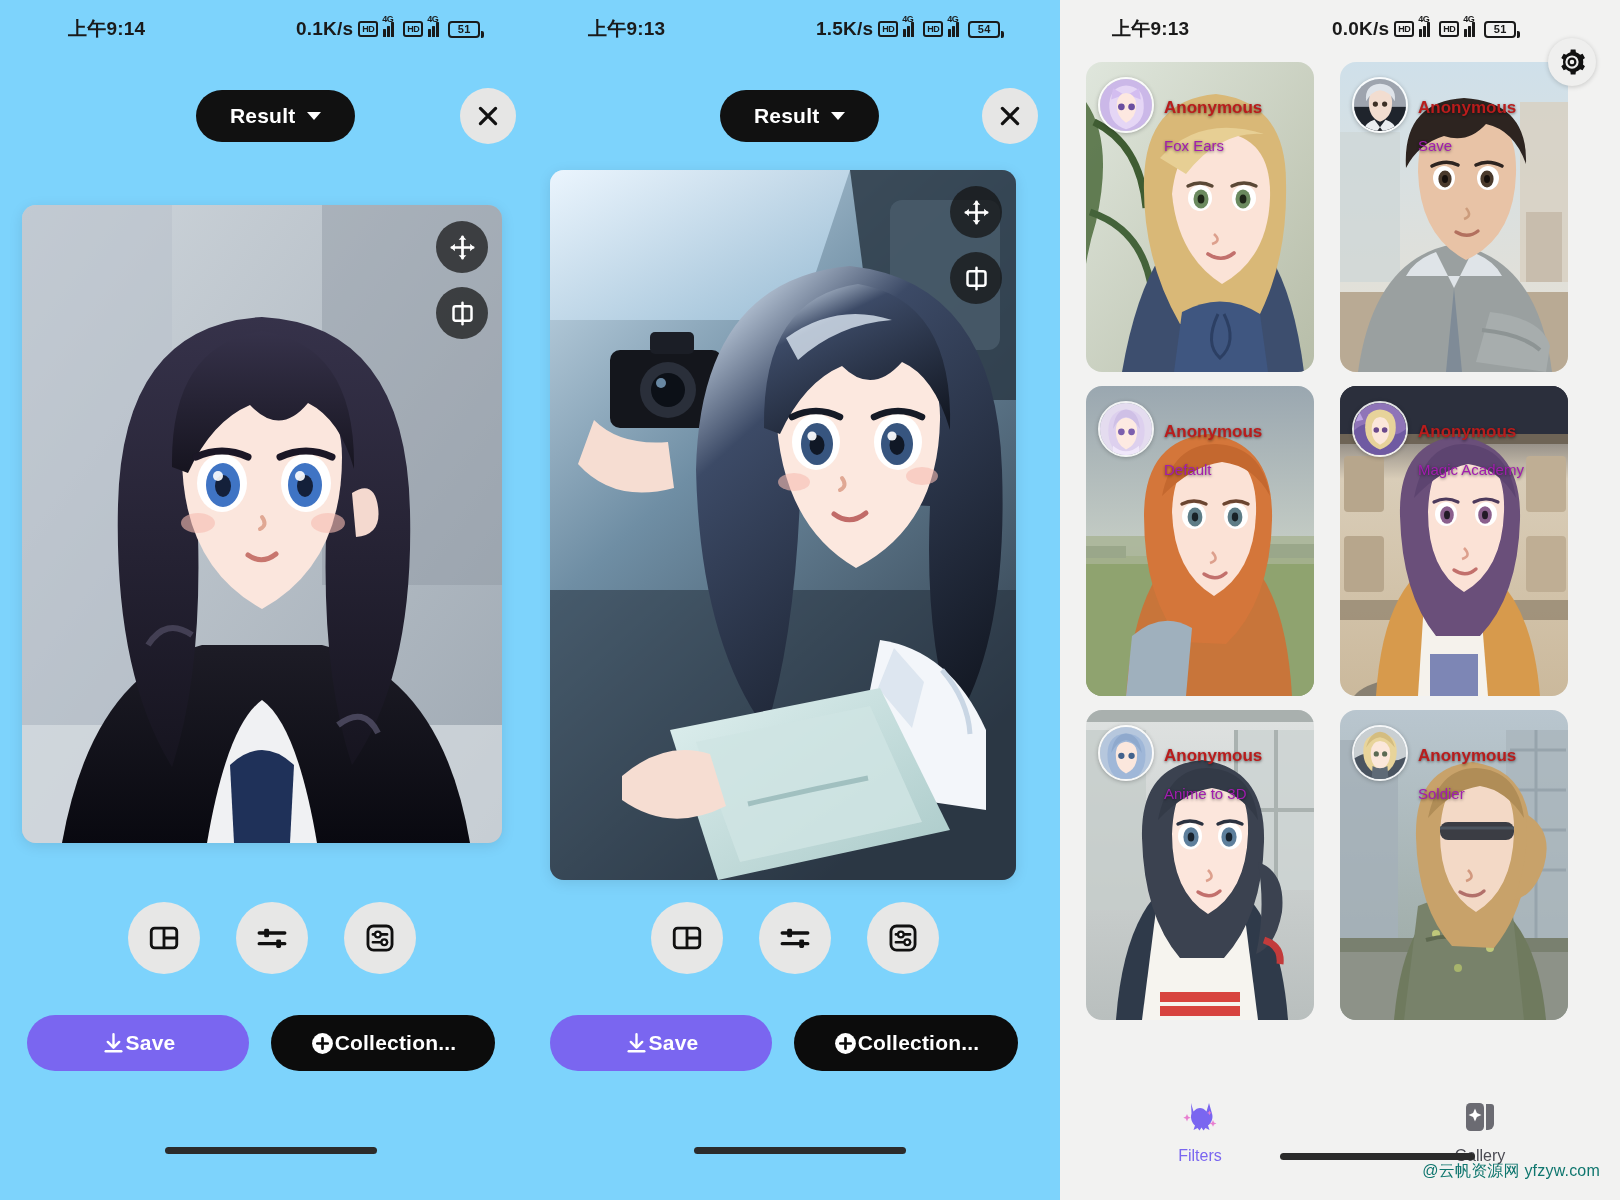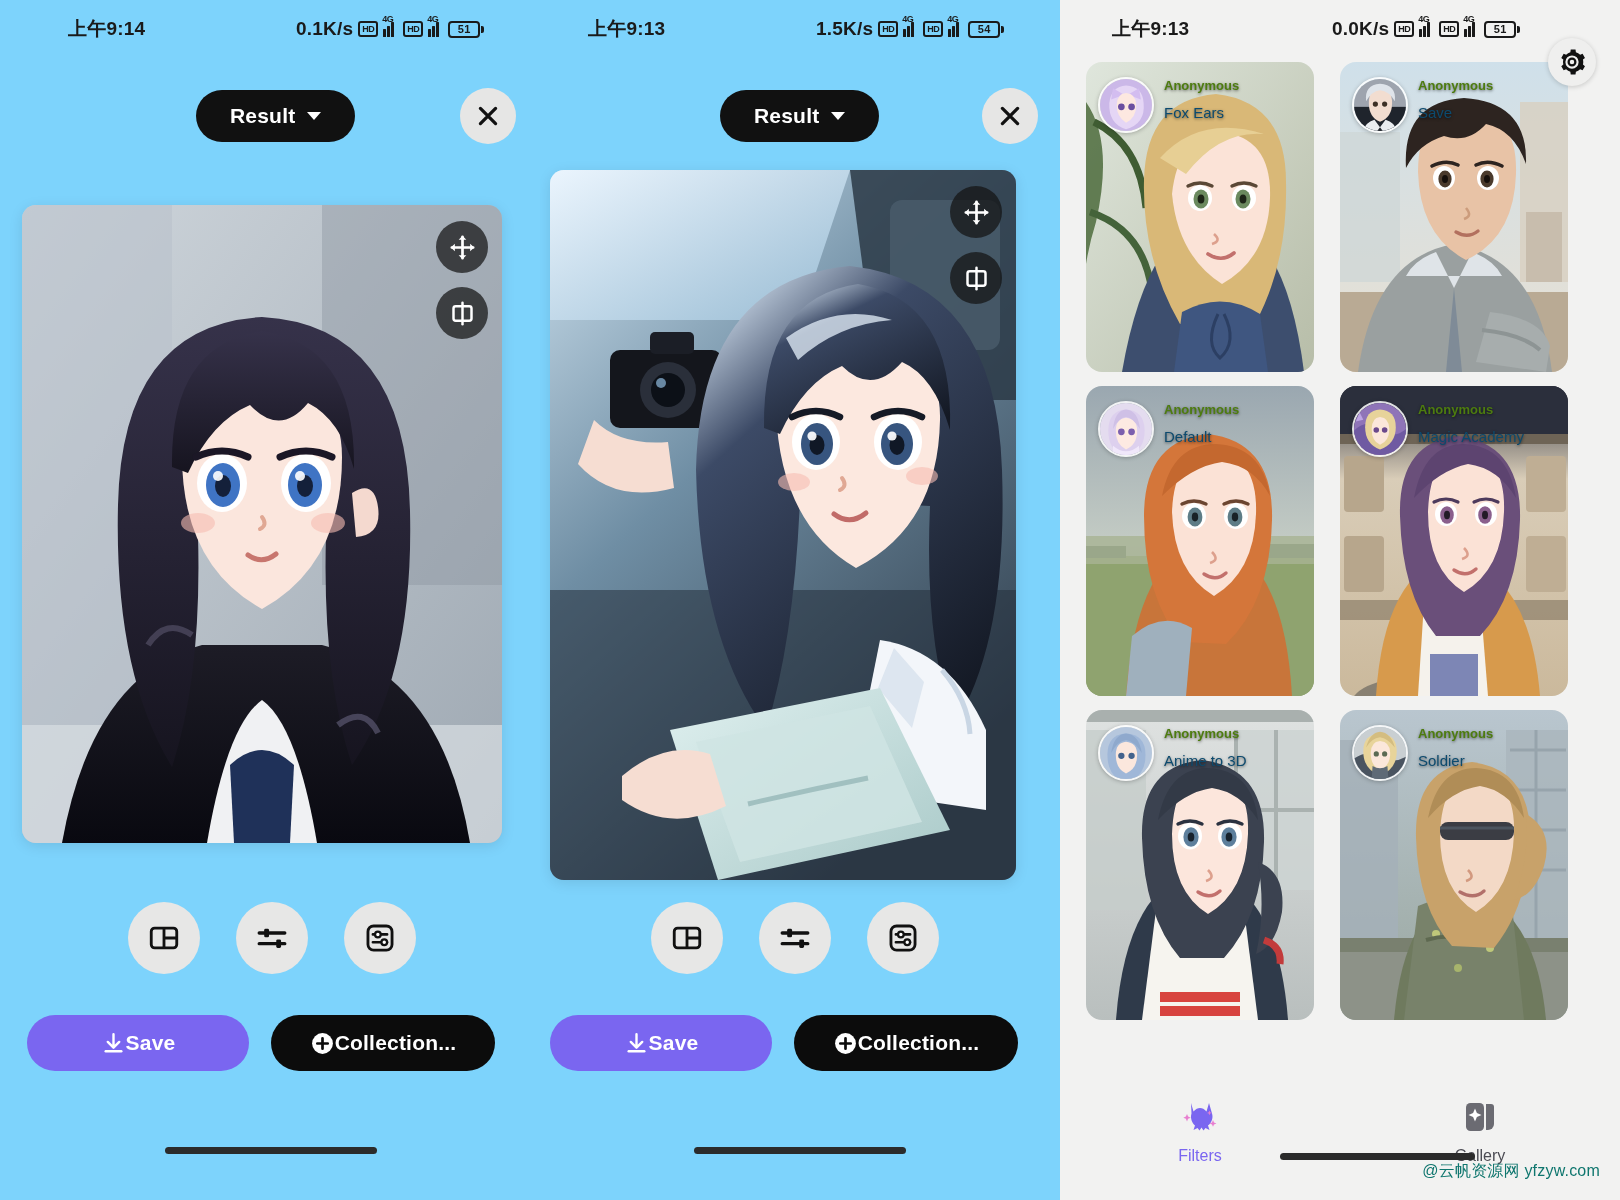--- a/index.html
+++ b/index.html
@@ -35,21 +35,21 @@
   .sig i { display: block; width: 3px; background: #1a1a1a; border-radius: .5px; }
   .sig i:nth-child(1){ height: 5px; }
   .sig i:nth-child(2){ height: 8px; }
   .sig i:nth-child(3){ height: 11px; }
   .sig i:nth-child(4){ height: 15px; }
   .sig .g4 {
     position: absolute; top: -7px; left: -1px;
     font-size: 9px; font-weight: 700; letter-spacing: -.5px;
   }
   .batt {
-    display: flex; align-items: center;
+    display: flex; align-items: flex-end;
   }
   .batt-body {
     border: 2px solid #1a1a1a; border-radius: 4px;
     min-width: 32px; height: 17px;
     display: flex; align-items: center; justify-content: center;
     font-size: 11px; font-weight: 700; padding: 0 2px;
   }
   .batt-cap { width: 3px; height: 7px; background: #1a1a1a; border-radius: 0 2px 2px 0; margin-left: 1px; }
 
   
@@ -130,26 +130,26 @@
   }
   .avatar {
     width: 56px; height: 56px; border-radius: 50%;
     border: 2.5px solid rgba(255,255,255,.85);
     overflow: hidden; flex: none;
     box-shadow: 0 1px 4px rgba(0,0,0,.25);
   }
   .avatar .av-img { width: 100%; height: 100%; }
   .card-meta { padding-top: 2px; }
   .card-user {
-    font-size: 13px; font-weight: 700; color: #4d7c0f;
-    text-shadow: 0 1px 3px rgba(0,0,0,.55); line-height: 1.1;
+    font-size: 17px; font-weight: 700; color: #b91c1c;
+    text-shadow: 0 1px 3px rgba(0,0,0,.55); line-height: 1.1; margin-top: 20px;
   }
   .card-tag {
-    font-size: 15px; font-weight: 400; color: #0c4a6e;
-    text-shadow: 0 1px 3px rgba(0,0,0,.55); margin-top: 12px; line-height: 1.1;
+    font-size: 15px; font-weight: 400; color: #a21caf;
+    text-shadow: 0 1px 3px rgba(0,0,0,.55); margin-top: 20px; line-height: 1.1;
   }
   .gear-btn {
     position: absolute; right: 24px; top: 38px;
     width: 48px; height: 48px; border-radius: 50%;
     background: #efefee; z-index: 20;
     display: flex; align-items: center; justify-content: center;
     box-shadow: 0 1px 5px rgba(0,0,0,.18);
   }
   .gear-btn svg { width: 30px; height: 30px; }
 

